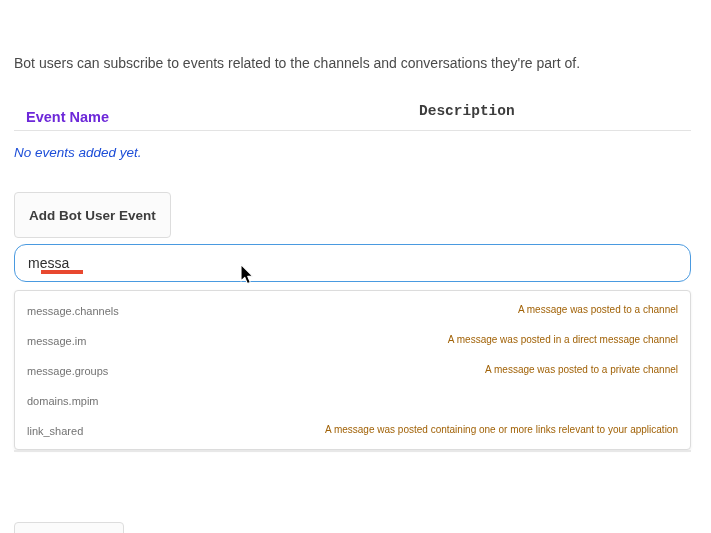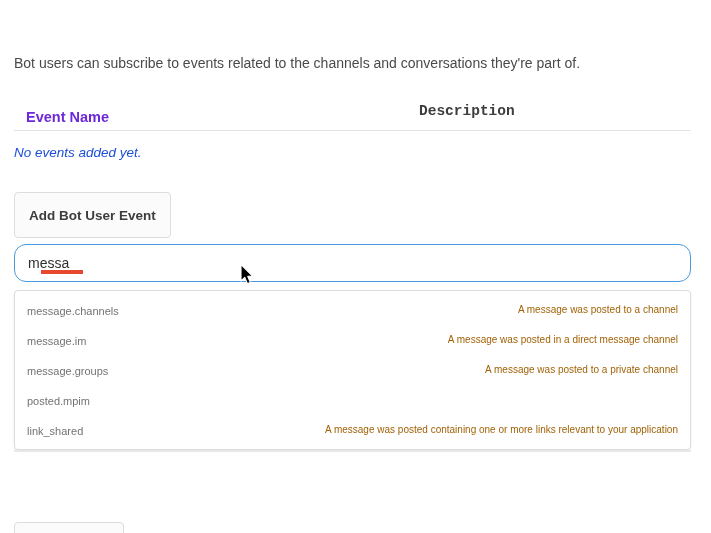--- a/index.html
+++ b/index.html
@@ -254,21 +254,21 @@
       <span class="item-name">message.im</span>
       <span class="item-desc">A message was posted in a direct message channel</span>
     </div>
 
     <div class="dropdown-item">
       <span class="item-name">message.groups</span>
       <span class="item-desc">A message was posted to a private channel</span>
     </div>
 
     <div class="dropdown-item">
-      <span class="item-name">posted.mpim</span>
+      <span class="item-name">domains.mpim</span>
     </div>
 
     <div class="dropdown-item">
       <span class="item-name">link_shared</span>
       <span class="item-desc">A message was posted containing one or more links relevant to your application</span>
     </div>
 
   </div>
 
   <div class="lower-divider"></div>

